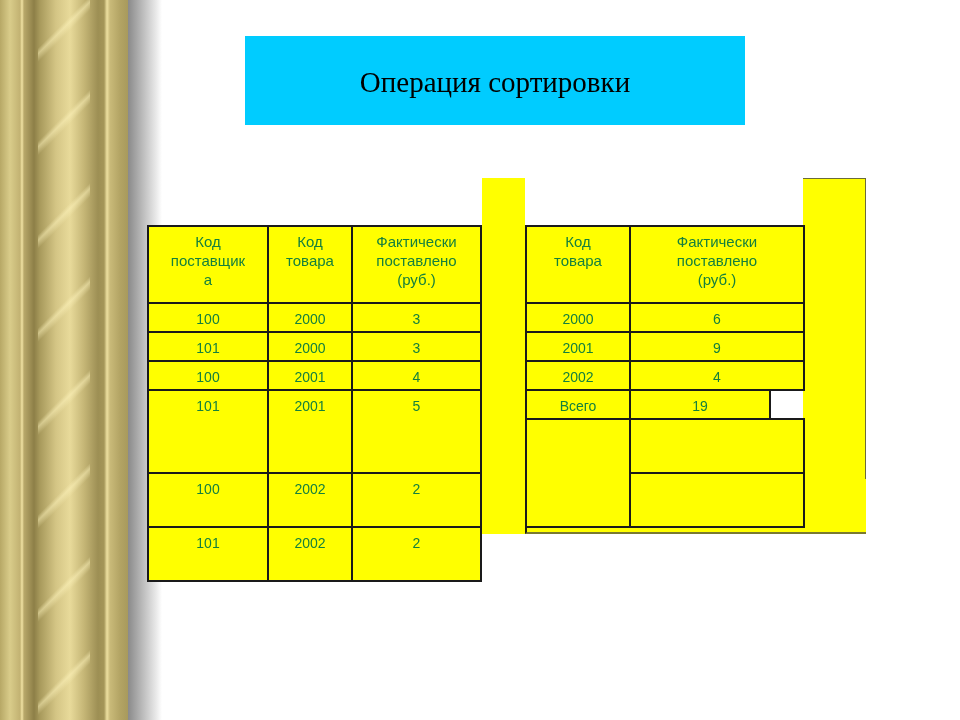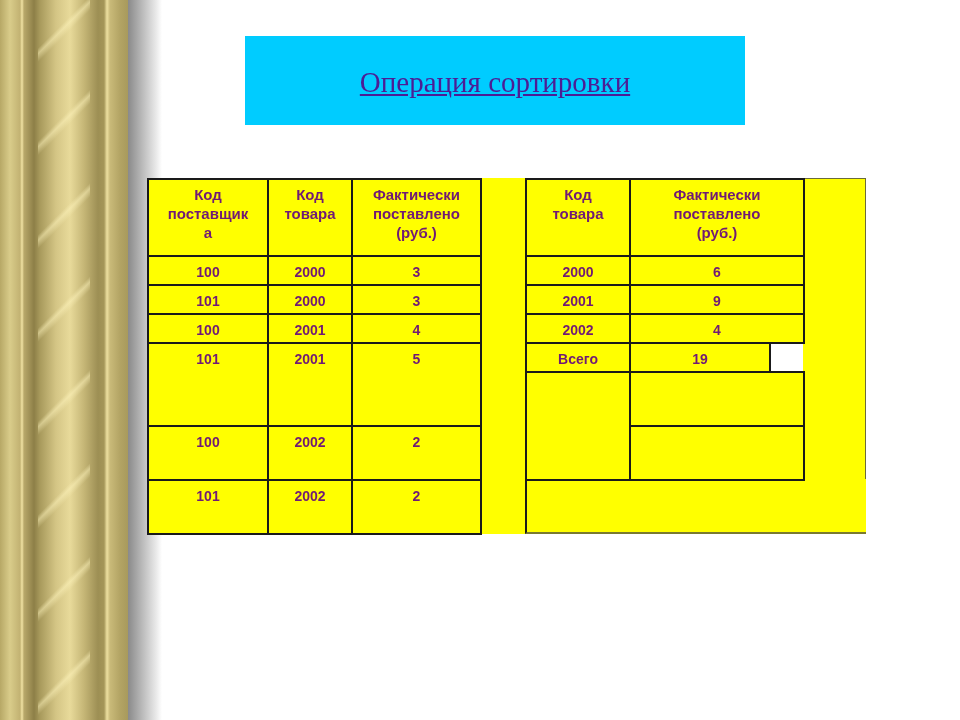--- a/index.html
+++ b/index.html
@@ -31,34 +31,34 @@
   }
 
   
   .title-box {
     position: absolute; left: 245px; top: 36px; width: 500px; height: 89px;
     background: #00ccff;
     display: flex; align-items: center; justify-content: center;
   }
   .title-text {
     font-family: "Liberation Serif", serif;
-    font-size: 29px; color: #4c1d95;
+    font-size: 29px; color: #000000;
     margin-top: 4px;
-    text-decoration: underline;
   }
 
   
   .yellow { background: #ffff00; position: absolute; box-sizing: border-box; }
   .cell {
     position: absolute; box-sizing: border-box;
     border: 2px solid #1a1a1a;
     background: #ffff00;
-    font-weight: bold; font-size: 14px; color: #701a75;
+    font-weight: normal; font-size: 14px; color: #15803d;
     text-align: center; line-height: 18px;
     padding-top: 6px;
+    margin-top: 47px;
   }
   .cell.head { font-size: 15px; line-height: 19px; padding-top: 5px; }
   .hdr-line { display: block; }
 </style>
 </head>
 <body>
 
 <div class="column-deco"></div>
 <div class="column-twist"></div>
 <div class="column-shadow"></div>

